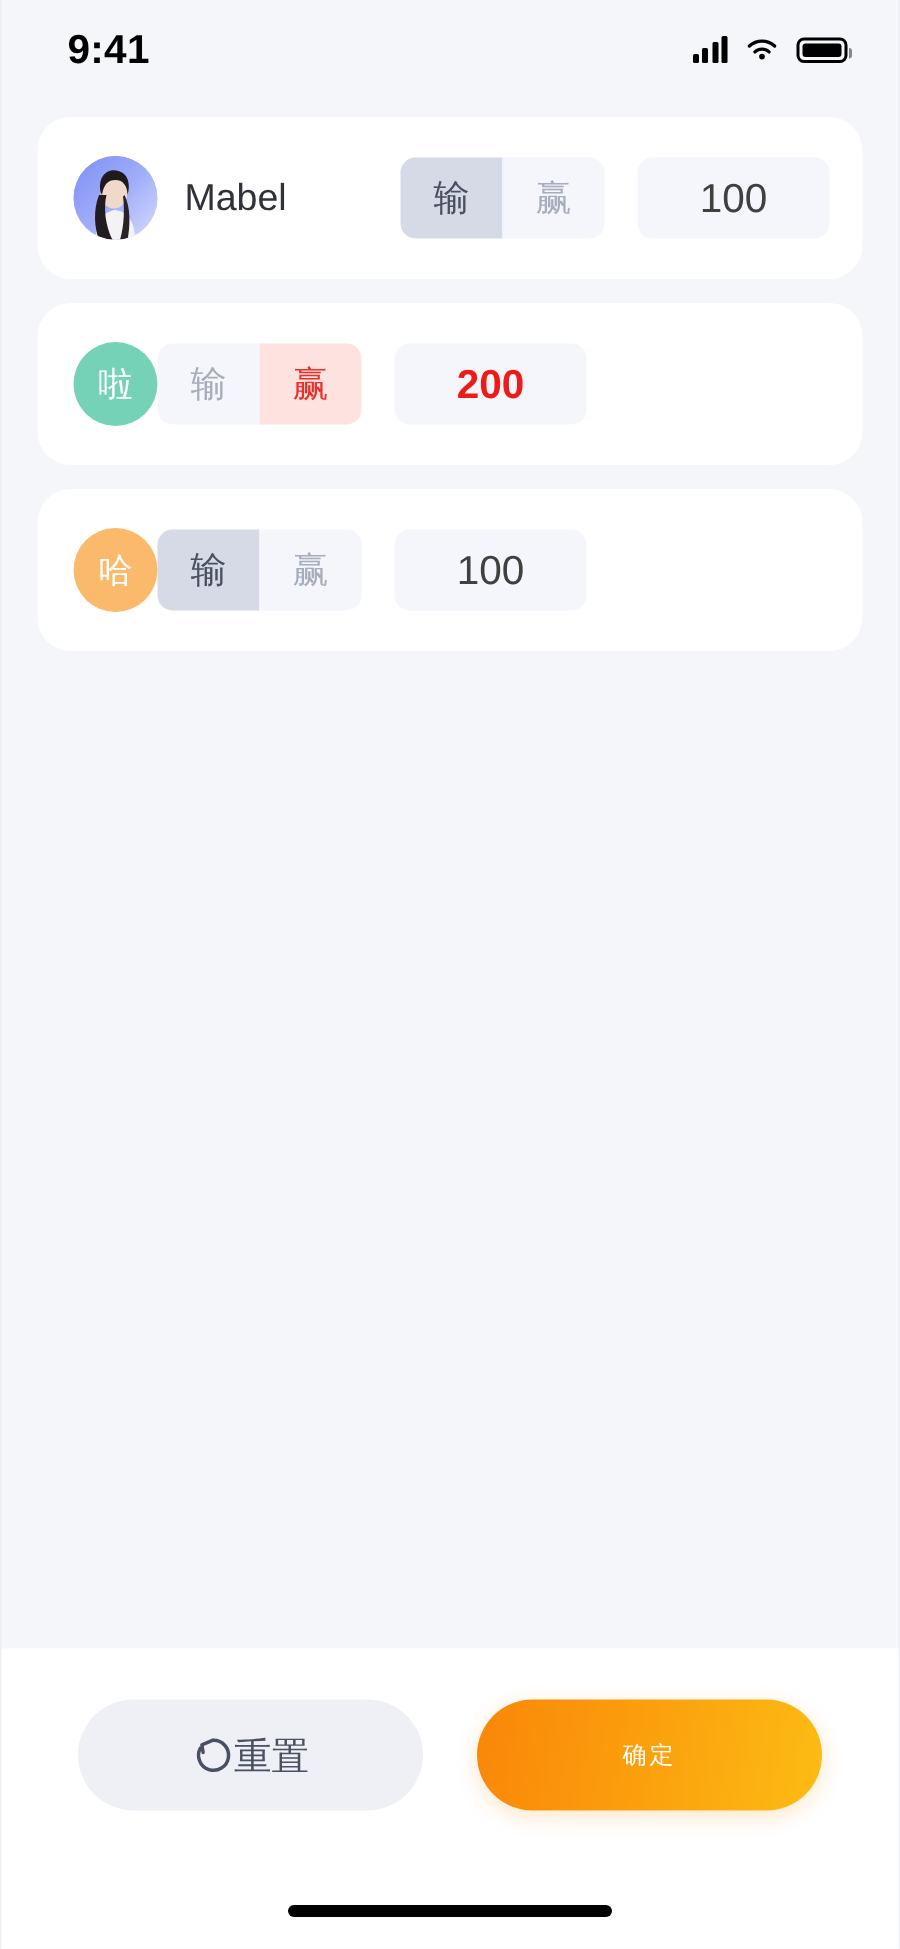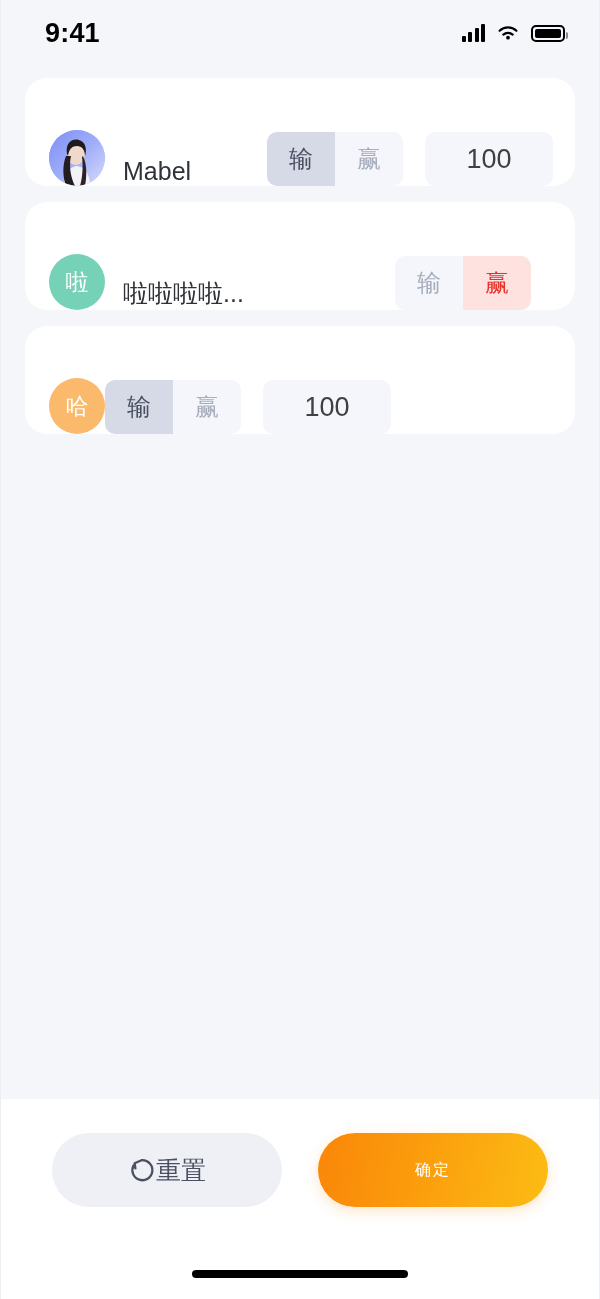--- a/index.html
+++ b/index.html
@@ -87,21 +87,21 @@
     width:24px; height:24px; border:3px solid #0b0b0b; border-radius:50%;
     display:flex; align-items:center; justify-content:center;
   }
   .target-dot { width:9px; height:9px; background:#0b0b0b; border-radius:50%; }
 
   
   .list { padding:12px 24px 0 24px; flex:1 1 auto; }
   .card {
     background:#ffffff; border-radius:22px;
     height:108px; margin-bottom:16px;
-    display:flex; align-items:flex-end;
+    display:flex; align-items:center;
     padding:0 22px 0 24px;
   }
   .avatar {
     width:56px; height:56px; border-radius:50%;
     flex:0 0 56px;
     display:flex; align-items:center; justify-content:center;
     color:#fff; font-size:23px; font-weight:500;
     overflow:hidden; position:relative;
   }
   .avatar.photo {
@@ -224,25 +224,25 @@
         <div class="seg-btn left seg-lose-on">输</div>
         <div class="seg-btn right seg-win-off">赢</div>
       </div>
       <div class="score">100</div>
     </div>
 
     <div class="card">
       <div class="avatar" style="background:#76d2b7">
         <span>啦</span>
       </div>
-      <div class="pname">啦啦啦啦...</div>
       <div class="seg">
         <div class="seg-btn left seg-lose-off">输</div>
         <div class="seg-btn right seg-win-on">赢</div>
       </div>
+      <div class="score win">200</div>
     </div>
 
     <div class="card">
       <div class="avatar" style="background:#fab96b">
         <span>哈</span>
       </div>
       <div class="seg">
         <div class="seg-btn left seg-lose-on">输</div>
         <div class="seg-btn right seg-win-off">赢</div>
       </div>

